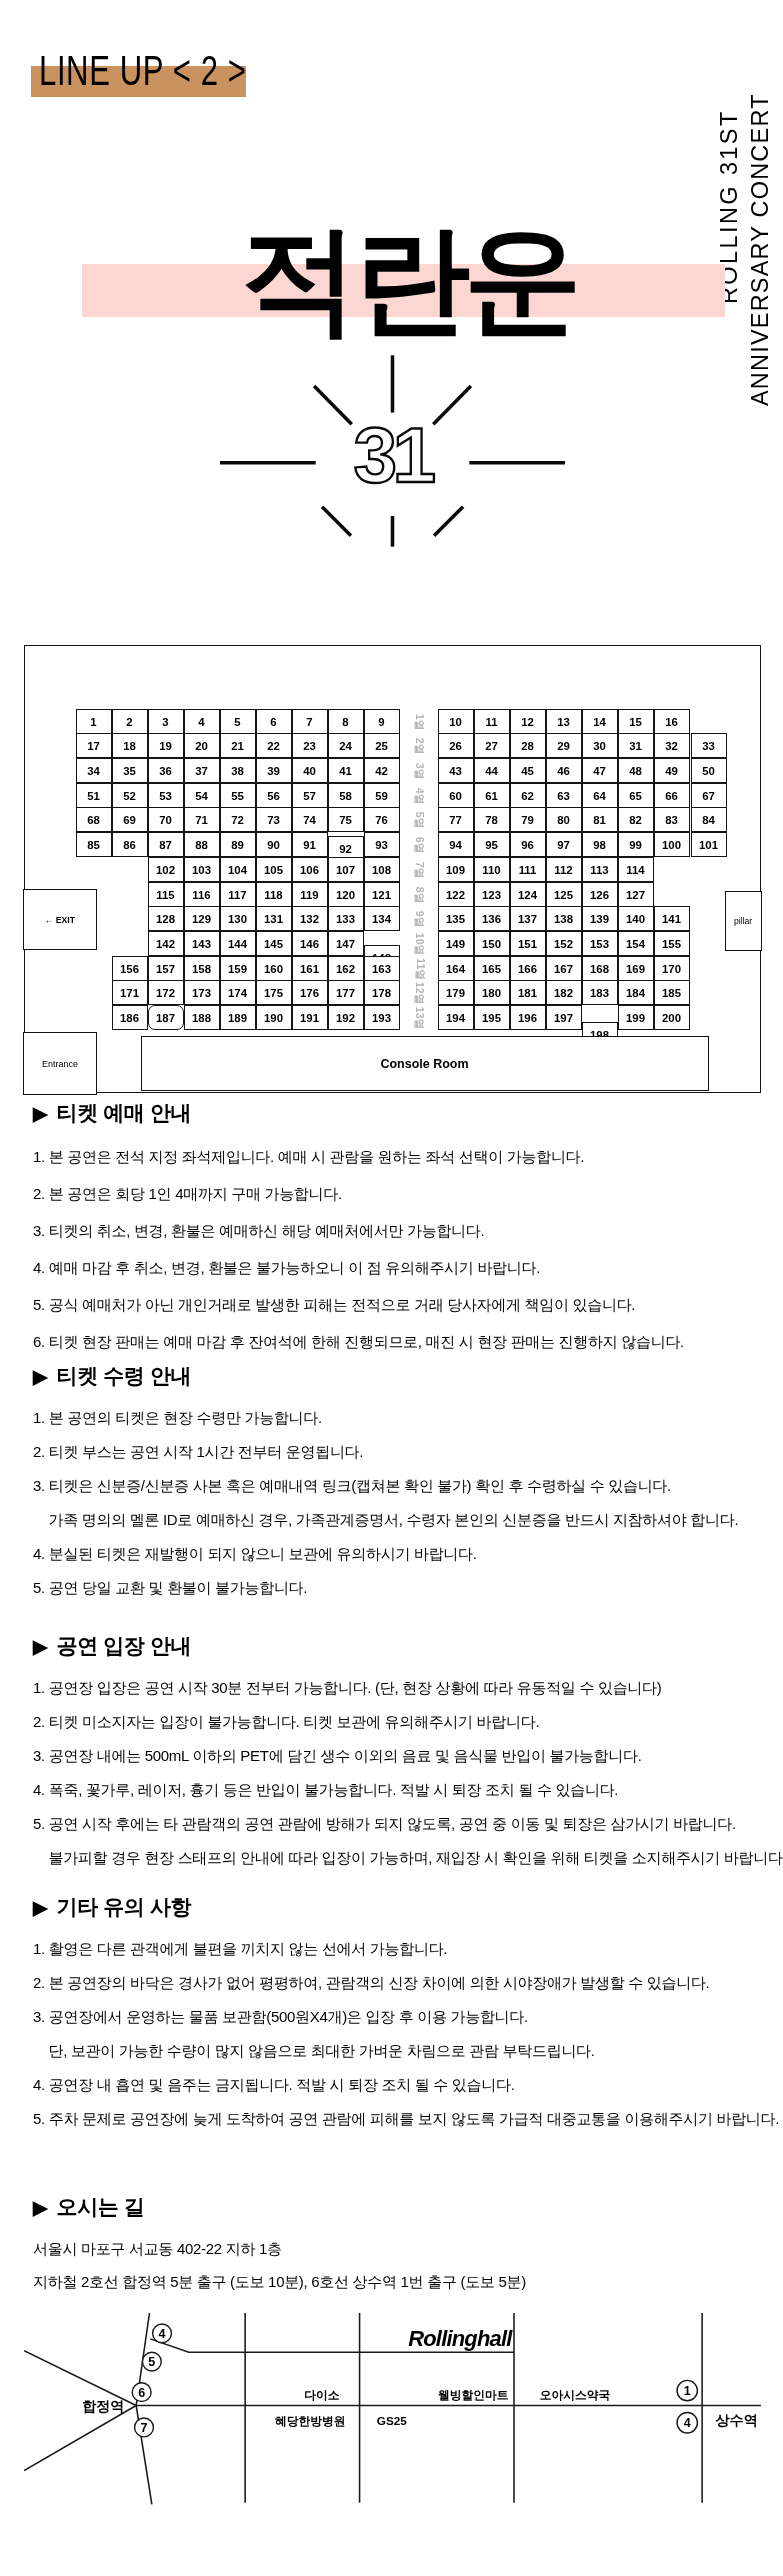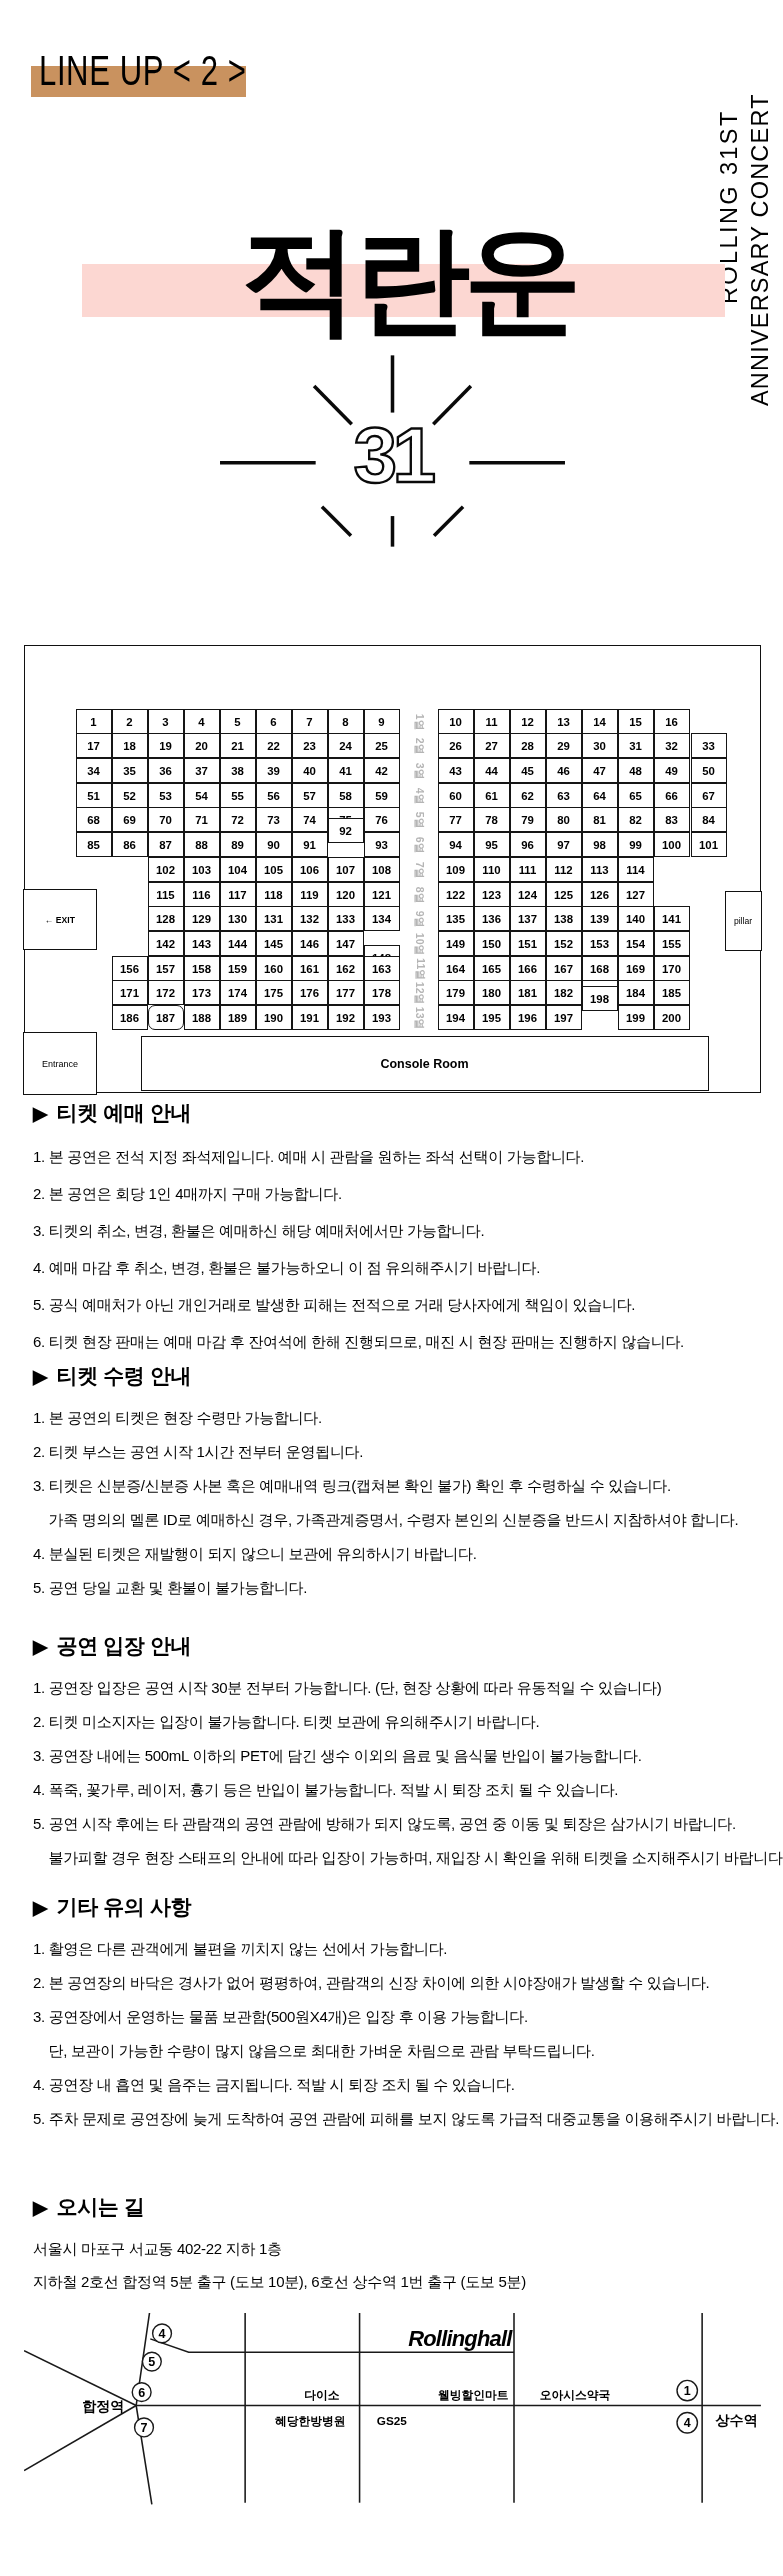--- a/index.html
+++ b/index.html
@@ -180,21 +180,21 @@
         <div class="seat" style="left: 593px; top: 161px;">82</div>
         <div class="seat" style="left: 629px; top: 161px;">83</div>
         <div class="seat" style="left: 666px; top: 161px;">84</div>
         <div class="seat" style="left: 51px; top: 186px;">85</div>
         <div class="seat" style="left: 87px; top: 186px;">86</div>
         <div class="seat" style="left: 123px; top: 186px;">87</div>
         <div class="seat" style="left: 159px; top: 186px;">88</div>
         <div class="seat" style="left: 195px; top: 186px;">89</div>
         <div class="seat" style="left: 231px; top: 186px;">90</div>
         <div class="seat" style="left: 267px; top: 186px;">91</div>
-        <div class="seat" style="left: 303px; top: 172px;">92</div>
+        <div class="seat" style="left: 303px; top: 190px;">92</div>
         <div class="seat" style="left: 339px; top: 186px;">93</div>
         <div class="rowlab" style="left: 376px; top: 186px;">
           <span>6열</span>
         </div>
         <div class="seat" style="left: 413px; top: 186px;">94</div>
         <div class="seat" style="left: 449px; top: 186px;">95</div>
         <div class="seat" style="left: 485px; top: 186px;">96</div>
         <div class="seat" style="left: 521px; top: 186px;">97</div>
         <div class="seat" style="left: 557px; top: 186px;">98</div>
         <div class="seat" style="left: 593px; top: 186px;">99</div>
@@ -310,21 +310,21 @@
         <div class="seat" style="left: 267px; top: 359px;">191</div>
         <div class="seat" style="left: 303px; top: 359px;">192</div>
         <div class="seat" style="left: 339px; top: 359px;">193</div>
         <div class="rowlab" style="left: 376px; top: 359px;">
           <span>13열</span>
         </div>
         <div class="seat" style="left: 413px; top: 359px;">194</div>
         <div class="seat" style="left: 449px; top: 359px;">195</div>
         <div class="seat" style="left: 485px; top: 359px;">196</div>
         <div class="seat" style="left: 521px; top: 359px;">197</div>
-        <div class="seat" style="left: 557px; top: 340px;">198</div>
+        <div class="seat" style="left: 557px; top: 376px;">198</div>
         <div class="seat" style="left: 593px; top: 359px;">199</div>
         <div class="seat" style="left: 629px; top: 359px;">200</div>
       </div>
     <div id="exit-box" class="roombox">← EXIT</div>
     <div id="pillar-box" class="roombox">pillar</div>
     <div id="entrance-box" class="roombox">Entrance</div>
     <div id="console-box" class="roombox">Console Room</div>
   </div>
 
   <div id="sections-root">

